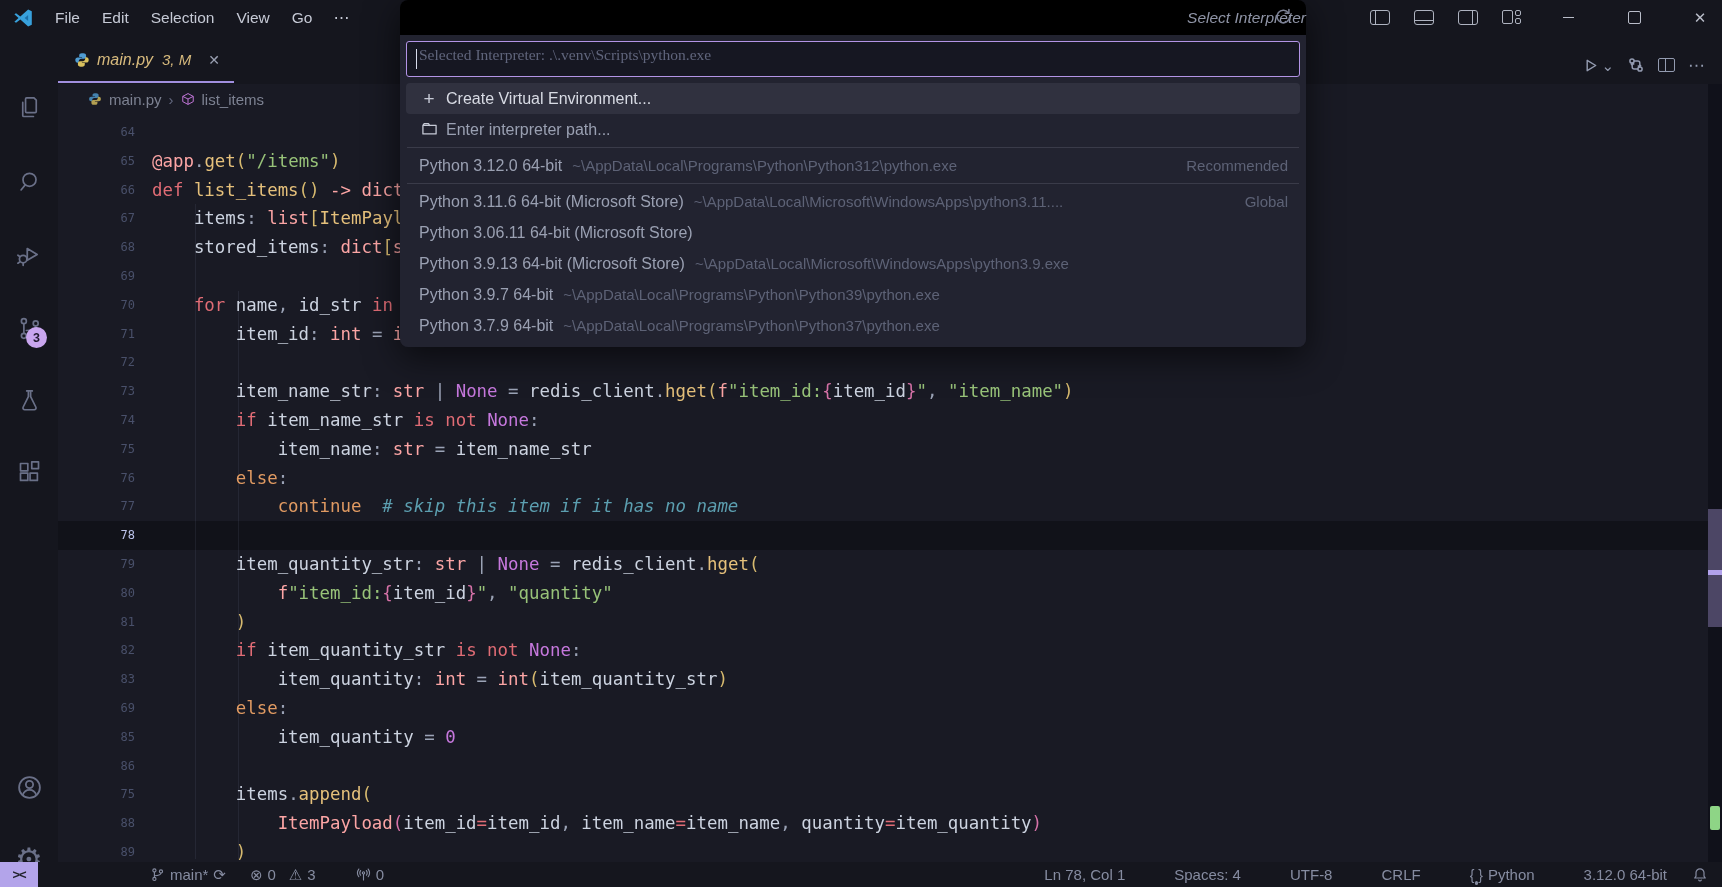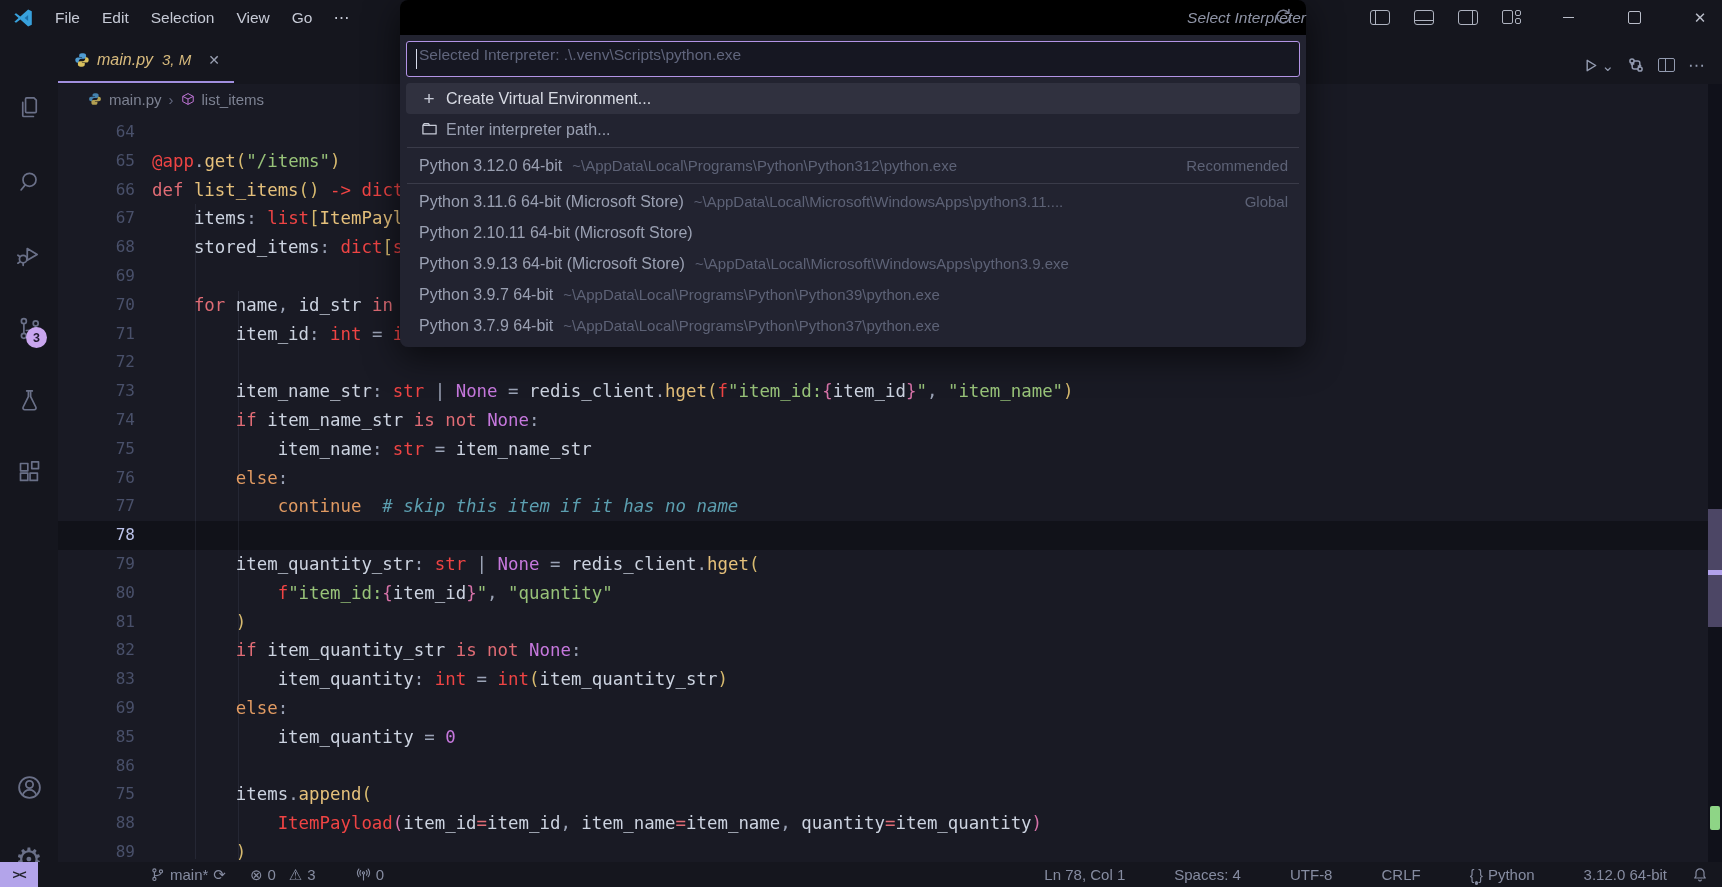--- a/index.html
+++ b/index.html
@@ -45,27 +45,27 @@
   .ab-badge{position:absolute;width:21px;height:21px;border-radius:50%;background:#c9a6ef;color:#201a2e;
             font-size:12.5px;font-weight:bold;display:flex;align-items:center;justify-content:center;}
   .gear-glyph{font-size:31px;line-height:1;color:#6a7088;}
   .br-badge{position:absolute;left:22px;top:831px;padding:2px 5px;background:#484c59;color:#dfe2ea;
             border-radius:5px;font-size:11px;font-weight:bold;letter-spacing:.3px;}
 
   
   .editor-bg{position:absolute;left:58px;top:84px;right:0;bottom:25px;background:#191a24;}
   .current-line{position:absolute;left:58px;right:14px;top:521px;height:29px;background:#111219;}
   .gutter{position:absolute;left:58px;top:118px;width:77px;text-align:right;
-          font-family:"DejaVu Sans Mono",monospace;font-size:16px;line-height:28.8px;color:#49506a;}
+          font-family:"DejaVu Sans Mono",monospace;font-size:12px;line-height:28.8px;color:#49506a;}
   .gutter .num.active{color:#bcc3ea;}
   .code{position:absolute;left:152px;top:118px;font-family:"DejaVu Sans Mono",monospace;
         font-size:17.4px;line-height:28.8px;white-space:pre;}
   .code-line{height:28.8px;}
   .guide{position:absolute;width:1px;background:rgba(120,130,165,.13);}
-  .tk-kw{color:#e06c75}.tk-kw2{color:#e09a62}.tk-type{color:#ef4444}.tk-fn{color:#e5c07b}
+  .tk-kw{color:#e06c75}.tk-kw2{color:#e09a62}.tk-type{color:#fca5a5}.tk-fn{color:#e5c07b}
   .tk-str{color:#98c379}.tk-const{color:#c678dd}.tk-var{color:#ccd3e0}.tk-op{color:#9ba3b6}
   .tk-b1{color:#d7ba6f}.tk-b2{color:#d672a8}.tk-cmt{color:#5c9fb0;font-style:italic}
 
   
   .ed-toolbar{position:absolute;right:16px;top:49px;height:32px;display:flex;align-items:center;gap:13px;color:#939bb0;z-index:4;}
   .split-ic{width:15px;height:12px;border:1.4px solid #939bb0;border-radius:2px;position:relative;}
   .split-ic::before{content:"";position:absolute;left:6px;top:0;bottom:0;width:1.4px;background:#939bb0;}
   .dots{font-size:17px;letter-spacing:1px;}
 
   
@@ -77,21 +77,21 @@
   
   .quickpick{position:absolute;left:400px;top:0;width:906px;z-index:60;border-radius:8px;
              box-shadow:0 10px 34px rgba(0,0,0,.6);}
   .qp-strip{height:35px;background:#000000;border-radius:8px 8px 0 0;position:relative;
             display:flex;align-items:center;justify-content:flex-end;font-style:italic;}
   .qp-title{font-size:15.5px;color:#8f94a6;}
   .qp-refresh{position:absolute;right:13px;top:7px;color:#7d8296;}
   .qp-body{background:#222330;padding:6px;border-radius:0 0 8px 8px;}
   .qp-inputwrap{position:relative;height:34px;border:1px solid #b394e6;border-radius:3px;background:#161722;margin-bottom:6px;}
   .qp-input{position:absolute;inset:0;background:transparent;border:none;outline:none;color:#d6dae6;
-            font-size:15.5px;padding:0 10px 8px 12px;font-family:Liberation Sans, sans-serif;}
+            font-size:15.5px;padding:0 10px 8px 12px;font-family:Liberation Serif, serif;}
   .qp-input::placeholder{color:#60657c;}
   .qp-caret{position:absolute;left:9px;top:7px;width:1px;height:20px;background:#d8dcec;animation:blink 1s steps(1) infinite;}
   @keyframes blink{50%{opacity:0}}
   .qp-row{height:31px;display:flex;align-items:center;padding:0 12px 0 13px;border-radius:4px;font-size:16px;}
   .qp-row .qp-label{color:#9aa0b2;white-space:nowrap;}
   .qp-row.sel{background:#30313f;}
   .qp-row.sel .qp-label{color:#d8dbe4;}
   .qp-icon{width:20px;margin-right:7px;display:flex;align-items:center;justify-content:center;color:#c6cad6;font-size:19px;}
   .qp-path{flex:1;margin-left:10px;font-size:15px;color:#5d6276;white-space:nowrap;overflow:hidden;}
   .qp-tag{margin-left:12px;font-size:15px;color:#5d6276;white-space:nowrap;}
@@ -332,21 +332,21 @@
             <span class="qp-path">~\AppData\Local\Programs\Python\Python312\python.exe</span>
             <span class="qp-tag">Recommended</span>
           </div>
           <div class="qp-sep"></div>
           <div class="qp-row">
             <span class="qp-label">Python 3.11.6 64-bit (Microsoft Store)</span>
             <span class="qp-path">~\AppData\Local\Microsoft\WindowsApps\python3.11....</span>
             <span class="qp-tag">Global</span>
           </div>
           <div class="qp-row">
-            <span class="qp-label">Python 2.10.11 64-bit (Microsoft Store)</span>
+            <span class="qp-label">Python 3.06.11 64-bit (Microsoft Store)</span>
           </div>
           <div class="qp-row">
             <span class="qp-label">Python 3.9.13 64-bit (Microsoft Store)</span>
             <span class="qp-path">~\AppData\Local\Microsoft\WindowsApps\python3.9.exe</span>
           </div>
           <div class="qp-row">
             <span class="qp-label">Python 3.9.7 64-bit</span>
             <span class="qp-path">~\AppData\Local\Programs\Python\Python39\python.exe</span>
           </div>
           <div class="qp-row">

